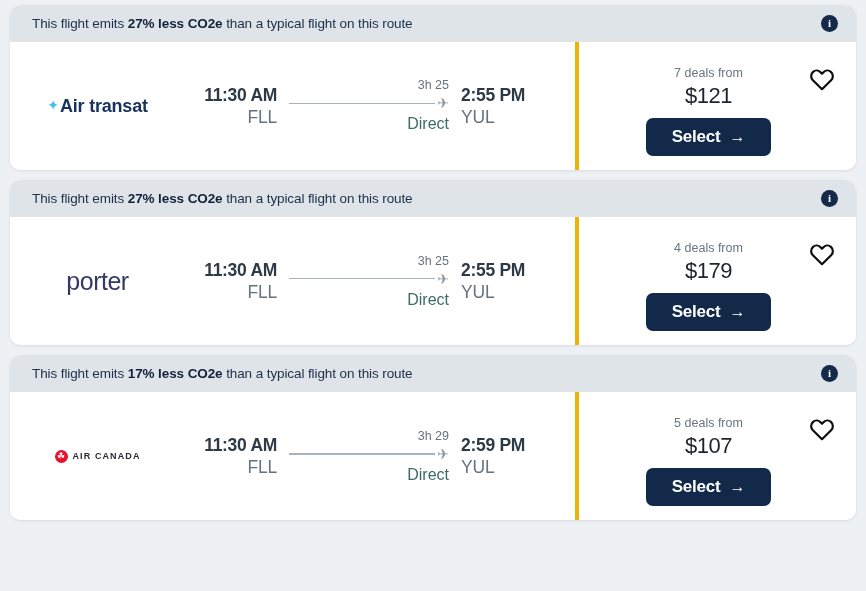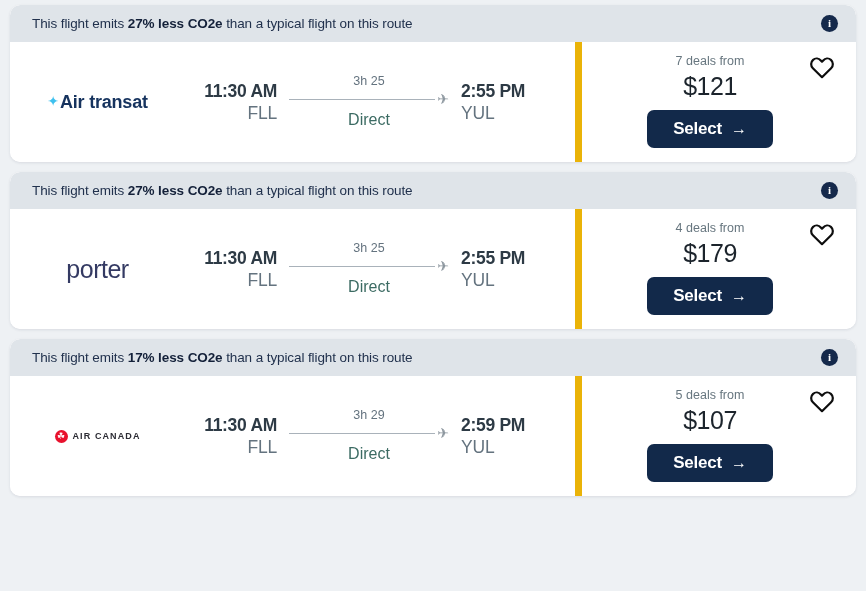--- a/index.html
+++ b/index.html
@@ -165,21 +165,21 @@
   .ep-code {
     font-size: 17.5px;
     color: #64737f;
     letter-spacing: -0.2px;
     line-height: 1.28;
   }
   .middle {
     flex: 1;
     display: flex;
     flex-direction: column;
-    align-items: center;
+    align-items: flex-end;
     padding: 0 12px;
     position: relative;
   }
   .duration {
     font-size: 12.5px;
     color: #64737f;
     line-height: 1.2;
     margin-bottom: 3px;
   }
   .route-line {
@@ -201,39 +201,39 @@
   }
   .stops {
     font-size: 16px;
     color: #3c6b63;
     line-height: 1.2;
     margin-top: 4px;
   }
   
   .price-pane {
     flex: 1;
-    border-left: 7px solid #eab308;
-    display: flex;
-    padding: 12px 18px 14px 18px;
+    border-left: 4px solid #eab308;
+    display: flex;
+    padding: 24px 18px 14px 18px;
     box-sizing: border-box;
   }
   .price-stack {
     flex: 1;
     display: flex;
     flex-direction: column;
     align-items: center;
     padding-left: 14px;
   }
   .deals-label {
     font-size: 12.5px;
     color: #67767f;
     line-height: 1.2;
   }
   .price {
-    font-size: 25px;
+    font-size: 22px;
     color: #1c242c;
     letter-spacing: -0.5px;
     line-height: 1.28;
     margin-top: 1px;
   }
   .select-button {
     margin-top: 8px;
     background: #12294a;
     color: #ffffff;
     border: none;

